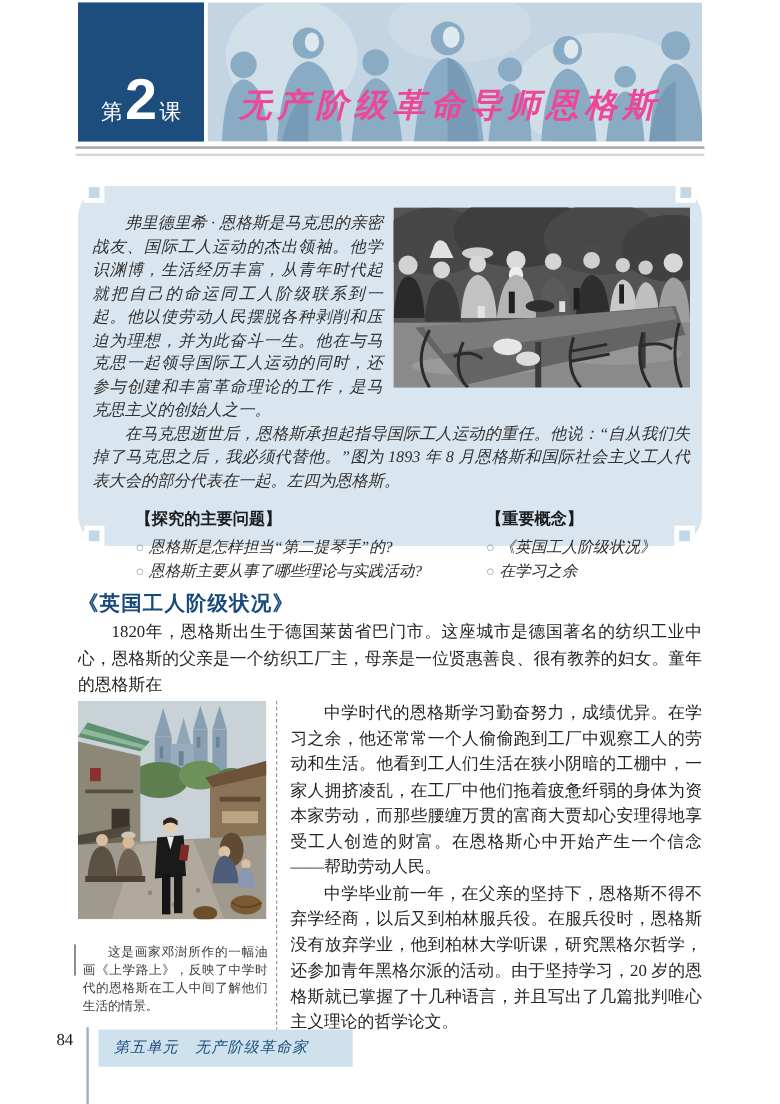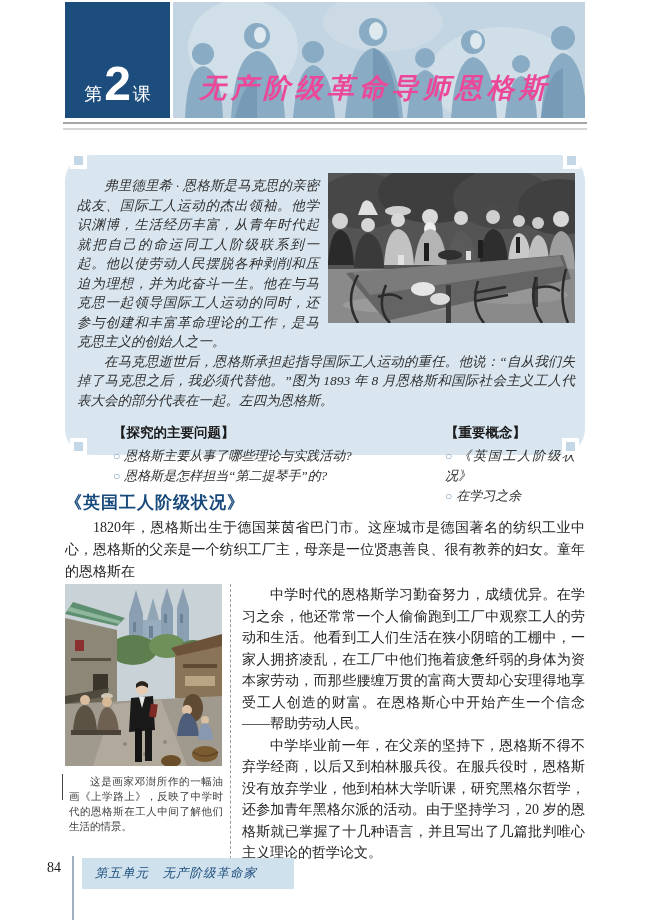--- a/index.html
+++ b/index.html
@@ -19,36 +19,36 @@
   .rule2{position:absolute;left:63px;top:128px;width:524px;height:2px;background:#d6d6d6;}
 
   
   .intro{position:absolute;left:65px;top:155px;width:520px;height:300px;background:#d9e6f0;box-sizing:border-box;
          padding:21px 10px 0 12px;font-size:13.5px;line-height:19.5px;text-align:justify;font-style:italic;color:#303030;border-radius:26px;}
   .corner{position:absolute;width:17px;height:17px;background:#fff;display:flex;align-items:center;justify-content:center;}
   .corner .in{width:9px;height:9px;background:#c3d7e6;}
   .c-tl{left:5px;top:-3px;} .c-tr{right:5px;top:-3px;} .c-bl{left:5px;bottom:0px;} .c-br{right:6px;bottom:0px;}
   .intro-photo{float:right;width:247px;height:150px;margin:-3px 0 6px 9px;}
   .intro p{margin:0;text-indent:2em;}
-  .panels{display:flex;margin-top:13px;padding-left:36px;font-style:normal;clear:none;gap:40px;}
+  .panels{display:flex;margin-top:13px;padding-left:36px;font-style:normal;clear:none;}
   .panel-l{width:292px;flex:none;}
   .panel-r{flex:1;}
   .panel-title{font-family:"Liberation Sans",sans-serif;font-weight:bold;font-size:13.5px;color:#1b1b1b;margin-bottom:3px;}
   .panel-item{font-size:13px;line-height:20px;font-style:italic;color:#2d2d2d;}
   .bullet{color:#7d9cb8;font-style:normal;margin-right:4px;font-size:12px;}
 
   
   .section-title{position:absolute;left:65px;top:491px;font-family:"Liberation Sans",sans-serif;
                  font-weight:bold;font-size:17px;color:#17497b;letter-spacing:1px;}
   .para1a{position:absolute;left:65px;top:517px;width:520px;font-size:14px;line-height:22px;
           text-align:justify;text-indent:2em;}
   .cols{position:absolute;left:65px;top:584px;width:520px;display:flex;align-items:flex-start;}
   .left-col{width:158px;flex:none;}
   .painting{display:block;width:157px;height:182px;}
-  .caption{position:relative;margin-top:8px;margin-left:4px;font-size:10.5px;line-height:15px;
+  .caption{position:relative;margin-top:21px;margin-left:4px;font-size:10.5px;line-height:15px;
            color:#3c3c3c;text-align:justify;text-indent:2em;}
   .caption::before{content:"";position:absolute;left:-7px;top:0;width:1px;height:26px;background:#444;}
   .right-col{flex:1;margin-left:7px;border-left:1px dashed #9a9a9a;padding-left:11px;}
   .right-col p{margin:0;font-size:14px;line-height:21.5px;text-align:justify;text-indent:2em;}
   .right-col p.noindent{text-indent:0;}
 
   
   .page-num{position:absolute;left:47px;top:860px;font-size:14px;color:#1b1b1b;}
   .footer-vline{position:absolute;left:72px;top:856px;width:2px;height:64px;background:#9fb0c0;}
   .footer-bar{position:absolute;left:82px;top:858px;width:212px;height:31px;background:#cfe1ed;
@@ -177,22 +177,22 @@
         <path d="M238,96 Q230,126 240,150"></path>
       </g>
     </svg>
 
     <p>弗里德里希 · 恩格斯是马克思的亲密战友、国际工人运动的杰出领袖。他学识渊博，生活经历丰富，从青年时代起就把自己的命运同工人阶级联系到一起。他以使劳动人民摆脱各种剥削和压迫为理想，并为此奋斗一生。他在与马克思一起领导国际工人运动的同时，还参与创建和丰富革命理论的工作，是马克思主义的创始人之一。</p>
     <p>在马克思逝世后，恩格斯承担起指导国际工人运动的重任。他说：“自从我们失掉了马克思之后，我必须代替他。”图为 1893 年 8 月恩格斯和国际社会主义工人代表大会的部分代表在一起。左四为恩格斯。</p>
 
     <div class="panels">
       <div class="panel-l">
         <div class="panel-title">【探究的主要问题】</div>
+        <div class="panel-item"><span class="bullet">○</span><span>恩格斯是怎样担当“第二提琴手”的?</span></div>
         <div class="panel-item"><span class="bullet">○</span><span>恩格斯主要从事了哪些理论与实践活动?</span></div>
-        <div class="panel-item"><span class="bullet">○</span><span>恩格斯是怎样担当“第二提琴手”的?</span></div>
       </div>
       <div class="panel-r">
         <div class="panel-title">【重要概念】</div>
         <div class="panel-item"><span class="bullet">○</span><span>《英国工人阶级状况》</span></div>
         <div class="panel-item"><span class="bullet">○</span><span>在学习之余</span></div>
       </div>
     </div>
   </div>
 
   <div class="section-title">《英国工人阶级状况》</div>

